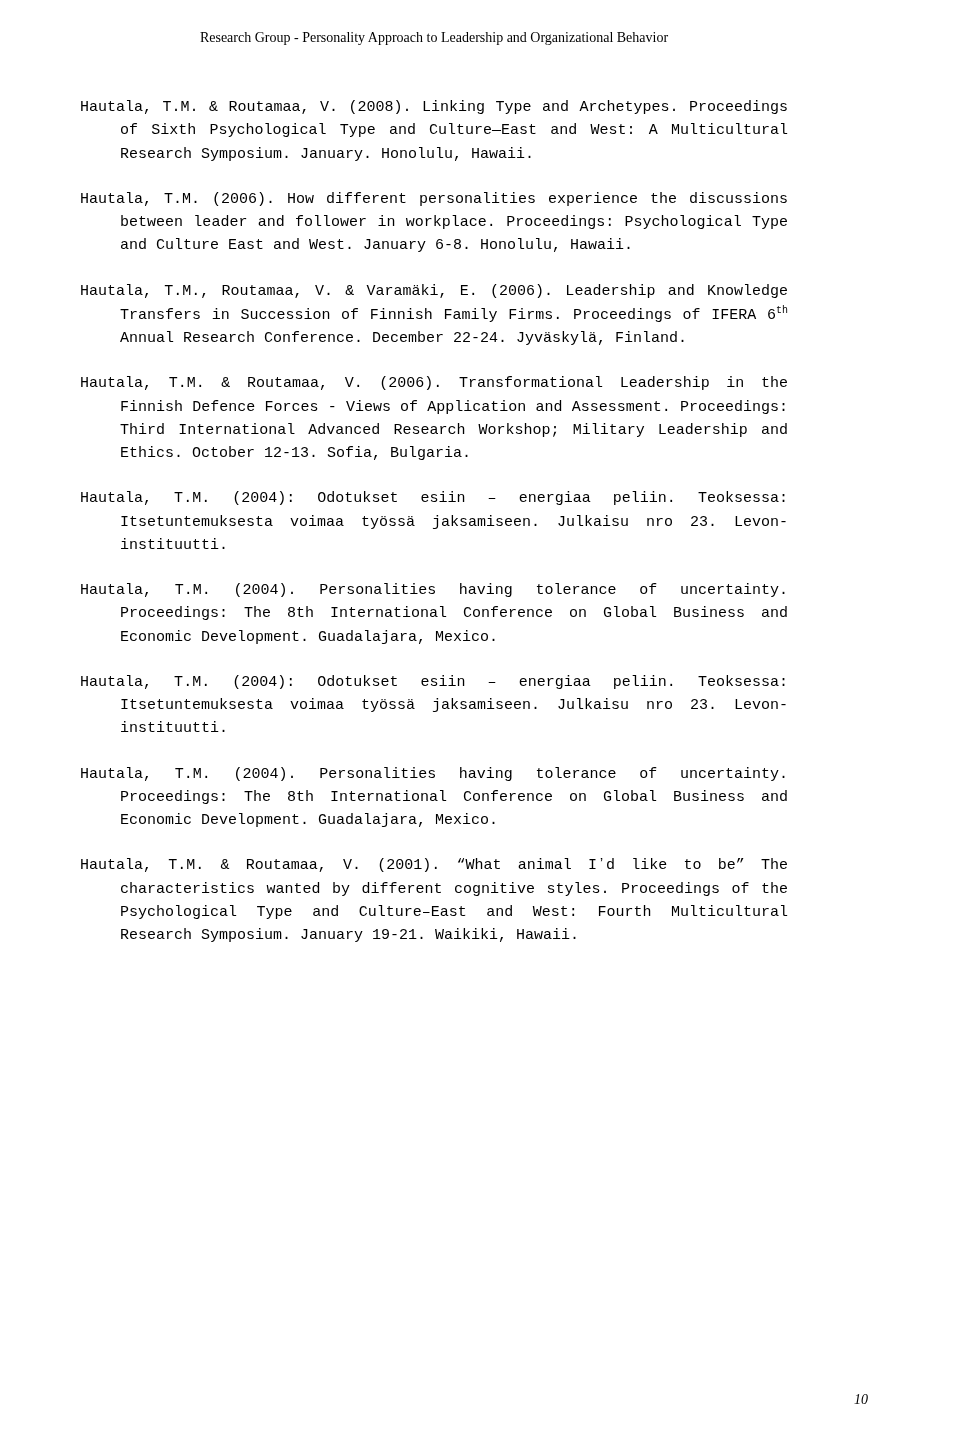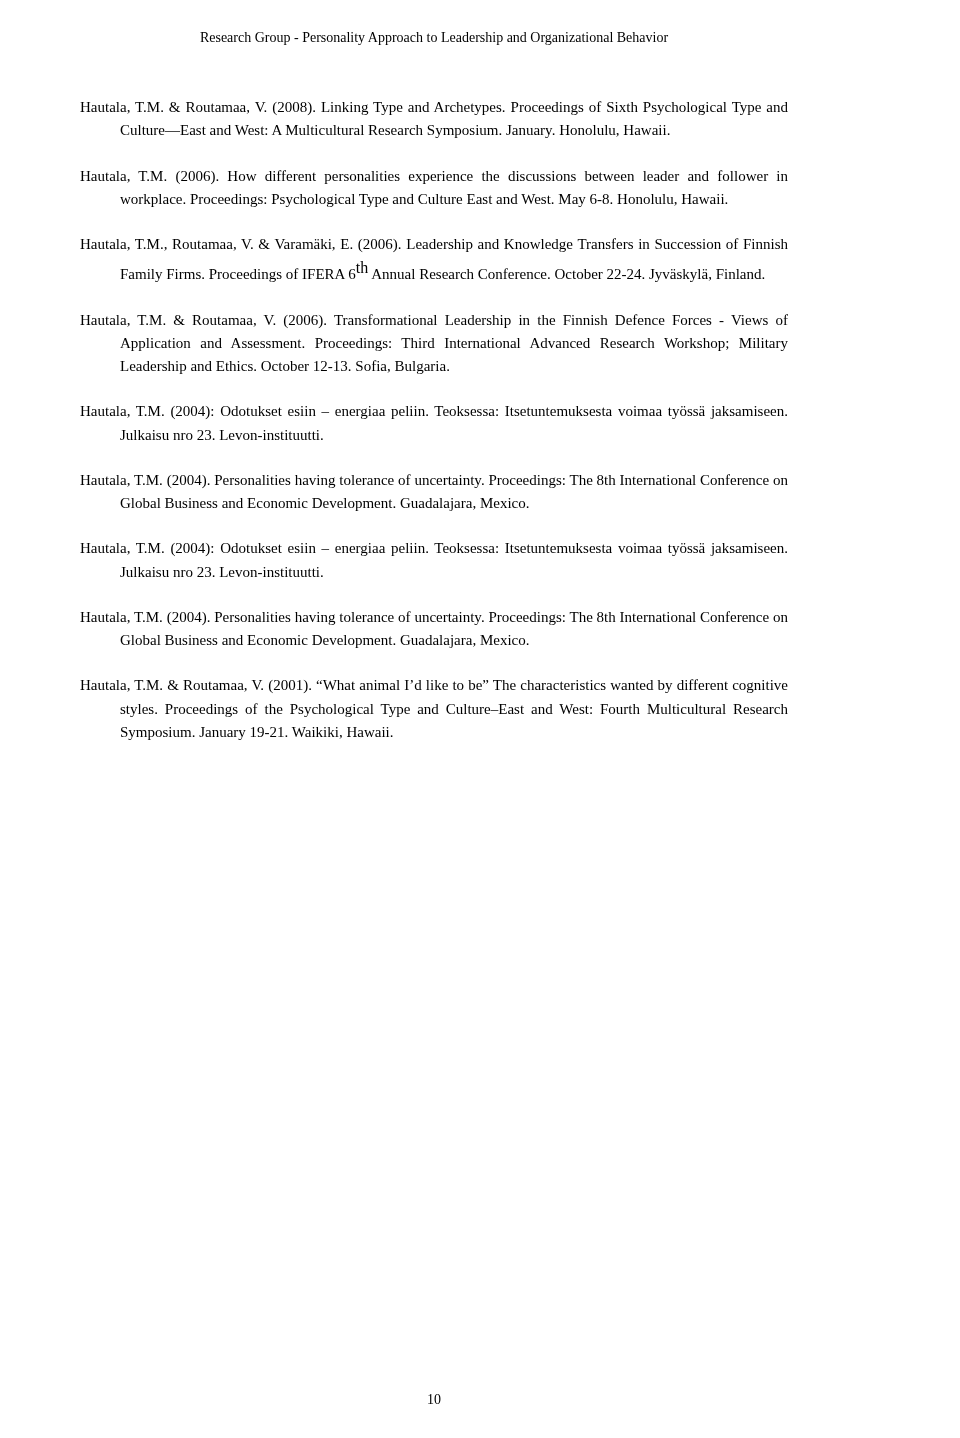--- a/index.html
+++ b/index.html
@@ -34,59 +34,61 @@
 
     .entry {
       margin-bottom: 22px;
       text-align: justify;
       line-height: 1.55;
     }
 
     .entry p {
       text-indent: -40px;
       padding-left: 40px;
+      font-family: Liberation Mono, monospace;
     }
 
     .footer {
       position: absolute;
       bottom: 30px;
       left: 0;
       right: 0;
-      text-align: center;
+      text-align: right;
       font-size: 14px;
+      font-style: italic;
     }
 
     sup {
-      font-size: 16px;
+      font-size: 10px;
       vertical-align: super;
     }
   </style>
 </head>
 <body>
 
 <div class="page">
 
   <div class="header">
     <span>Research Group - Personality Approach to Leadership and Organizational Behavior</span>
   </div>
 
   <div>
 
     <div class="entry">
       <p>Hautala, T.M. &amp; Routamaa, V. (2008). Linking Type and Archetypes. Proceedings of Sixth Psychological Type and Culture—East and West: A Multicultural Research Symposium. January. Honolulu, Hawaii.</p>
     </div>
 
 
     <div class="entry">
-      <p>Hautala, T.M. (2006). How different personalities experience the discussions between leader and follower in workplace. Proceedings: Psychological Type and Culture East and West. May 6-8. Honolulu, Hawaii.</p>
+      <p>Hautala, T.M. (2006). How different personalities experience the discussions between leader and follower in workplace. Proceedings: Psychological Type and Culture East and West. January 6-8. Honolulu, Hawaii.</p>
     </div>
 
     <div class="entry">
       <p>
-        <span>Hautala, T.M., Routamaa, V. &amp; Varamäki, E. (2006). Leadership and Knowledge Transfers in Succession of Finnish Family Firms. Proceedings of IFERA 6</span><sup>th</sup><span> Annual Research Conference. October 22-24. Jyväskylä, Finland.</span>
+        <span>Hautala, T.M., Routamaa, V. &amp; Varamäki, E. (2006). Leadership and Knowledge Transfers in Succession of Finnish Family Firms. Proceedings of IFERA 6</span><sup>th</sup><span> Annual Research Conference. December 22-24. Jyväskylä, Finland.</span>
       </p>
     </div>
 
     <div class="entry">
       <p>Hautala, T.M. &amp; Routamaa, V. (2006). Transformational Leadership in the Finnish Defence Forces - Views of Application and Assessment. Proceedings: Third International Advanced Research Workshop; Military Leadership and Ethics. October 12-13. Sofia, Bulgaria.</p>
     </div>
 
     <div class="entry">
       <p>Hautala, T.M. (2004): Odotukset esiin – energiaa peliin. Teoksessa: Itsetuntemuksesta voimaa työssä jaksamiseen. Julkaisu nro 23. Levon-instituutti.</p>
     </div>

